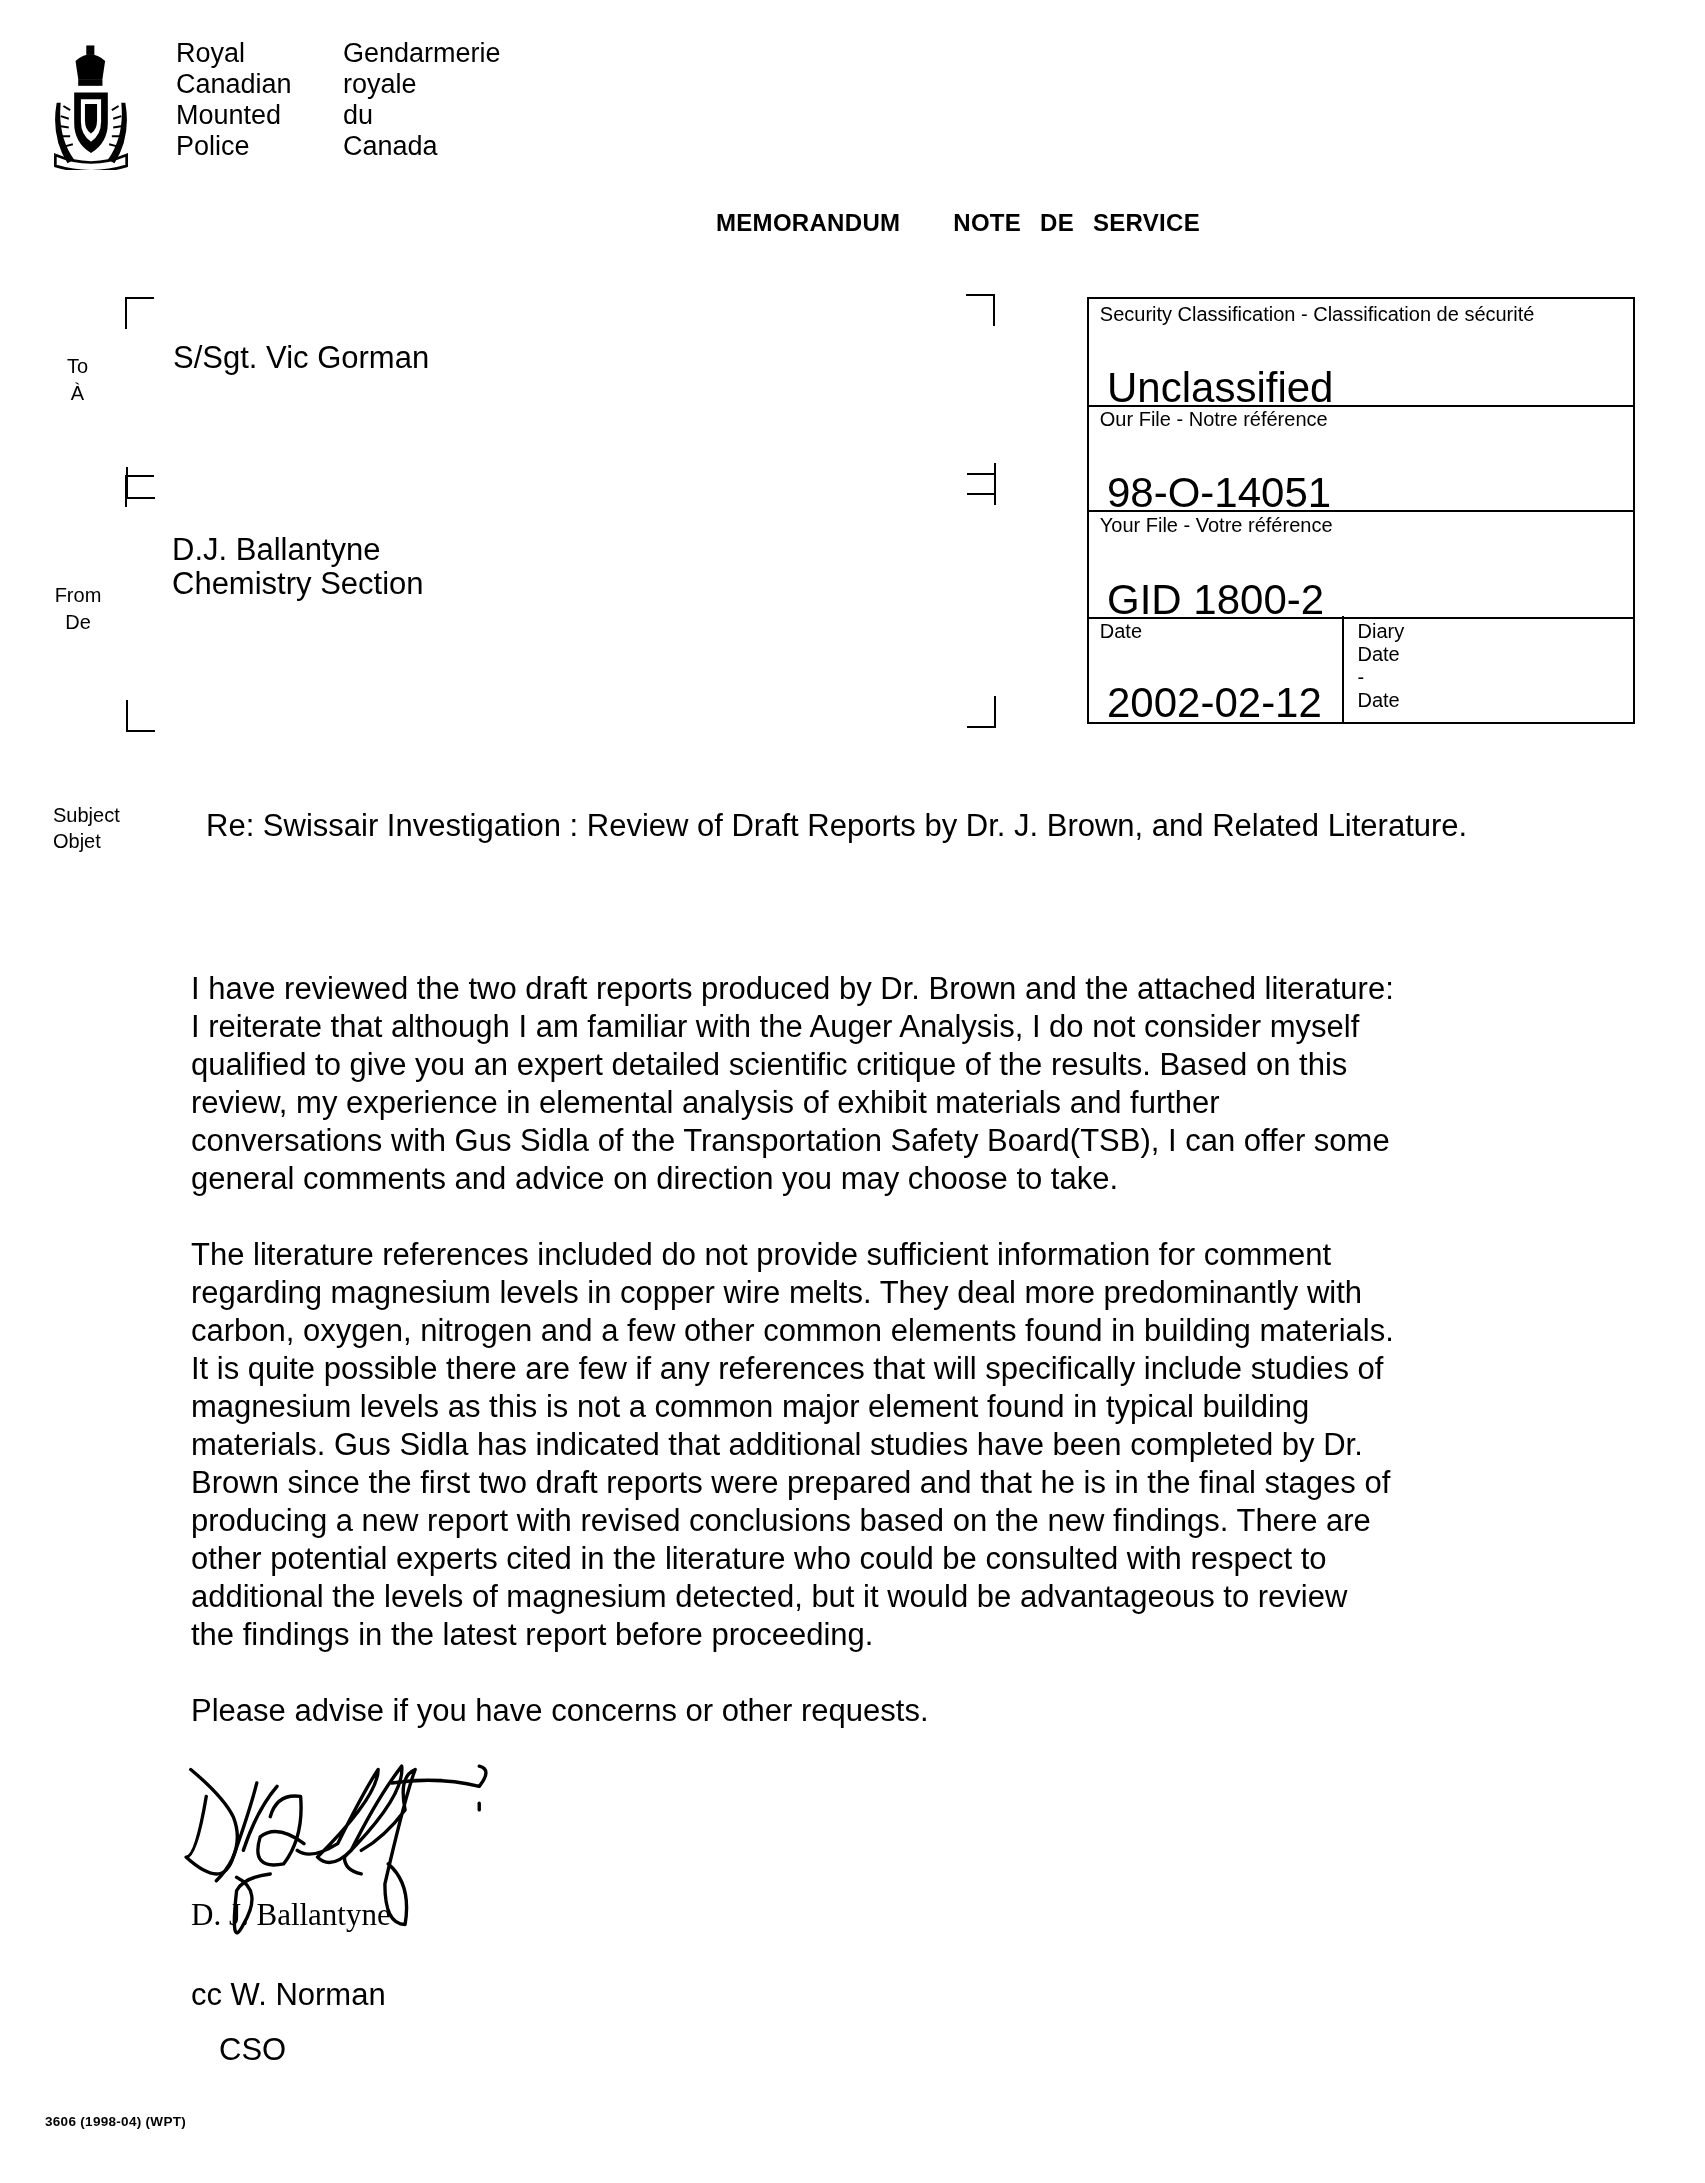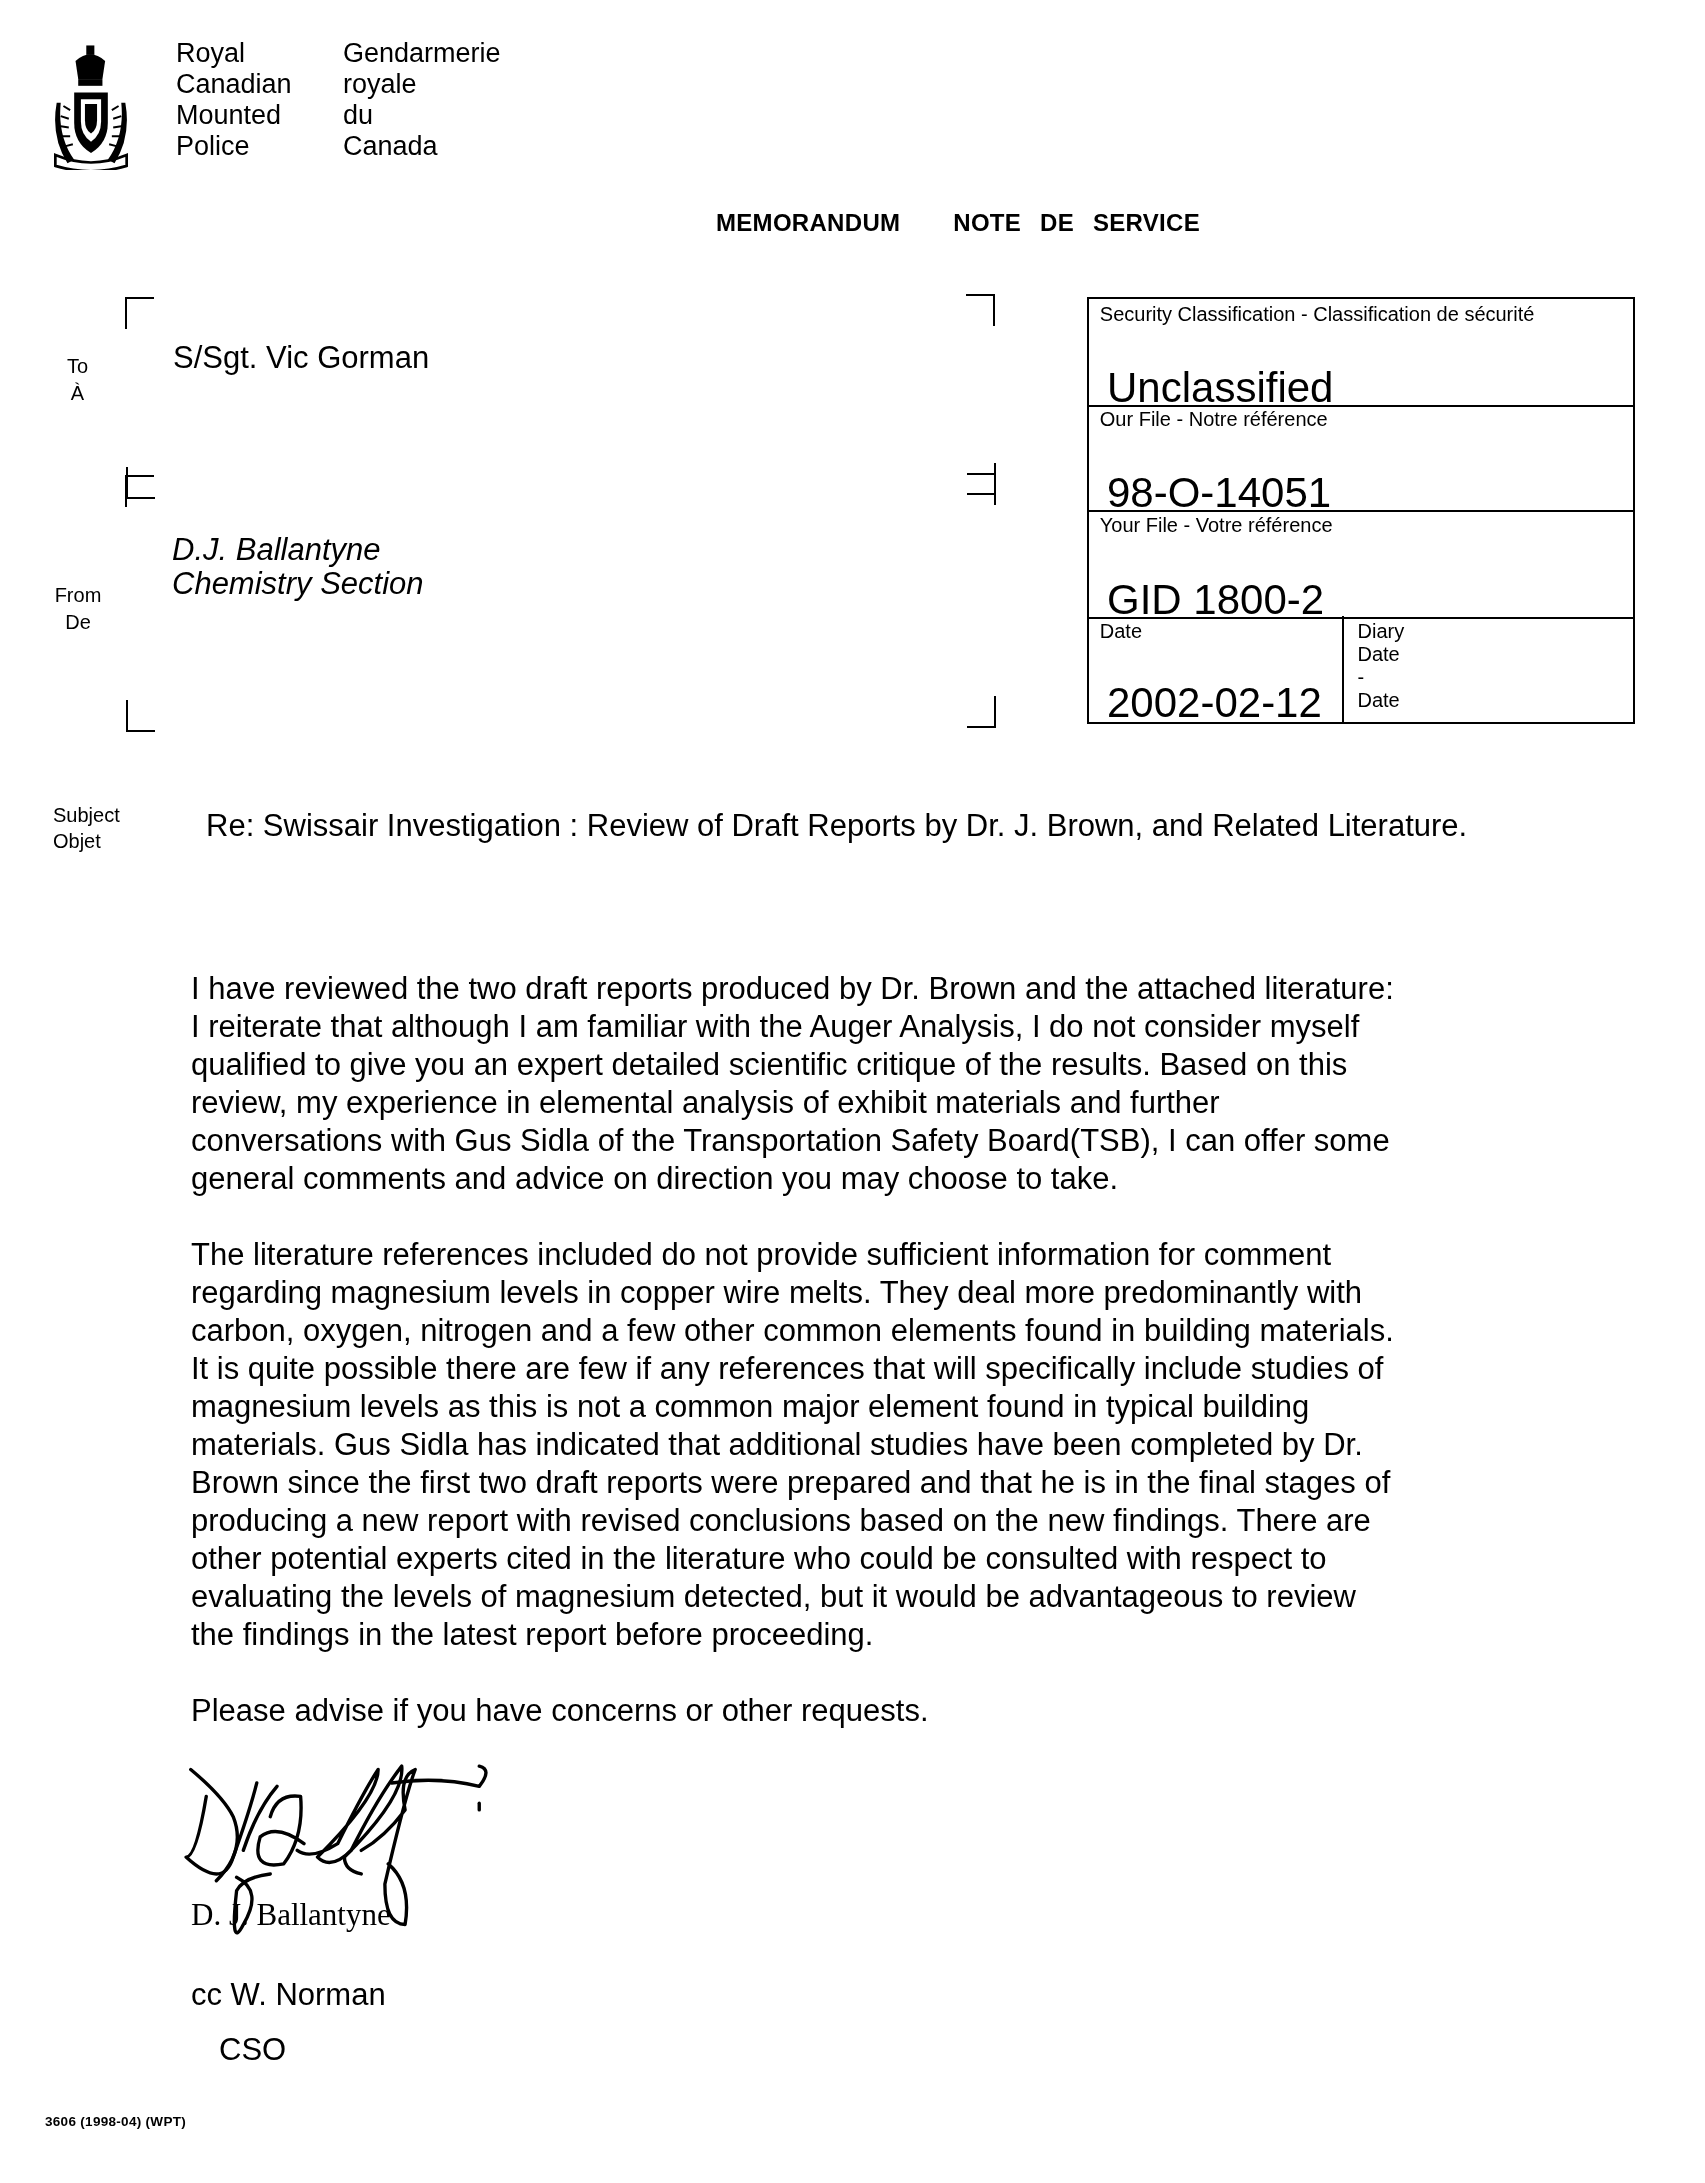--- a/index.html
+++ b/index.html
@@ -89,21 +89,21 @@
 
 <div class="bracket b-tl" style="left:125px; top:475px;"></div>
 <div class="bracket b-tr" style="left:967px; top:473px;"></div>
 <div class="bracket b-bl" style="left:126px; top:700px;"></div>
 <div class="bracket b-br" style="left:967px; top:696px;"></div>
 
 <div class="abs label-small" style="left:44px; top:582px; width:68px;">
   <div>From</div>
   <div>De</div>
 </div>
-<div class="abs addr" style="left:172px; top:533px;font-style:italic;">
+<div class="abs addr" style="left:172px; top:533px;">
   <div>D.J. Ballantyne</div>
   <div>Chemistry Section</div>
 </div>
 
 <div class="abs infobox">
   <div class="cell" style="top:0; height:108px;">
     <span class="cell-label">Security Classification - Classification de sécurité</span>
     <span class="cell-value">Unclassified</span>
   </div>
   <div class="cell" style="top:105px; height:108px;">
@@ -142,21 +142,21 @@
   <div class="para">
     <span class="line">The literature references included do not provide sufficient information for comment</span>
     <span class="line">regarding magnesium levels in copper wire melts.  They deal more predominantly with</span>
     <span class="line">carbon, oxygen, nitrogen and a few other common elements found in building materials.</span>
     <span class="line">It is quite possible there are few if any references that will specifically include studies of</span>
     <span class="line">magnesium levels as this is not a common major element found in typical building</span>
     <span class="line">materials.  Gus Sidla has indicated that additional studies have been completed by Dr.</span>
     <span class="line">Brown since the first two draft reports were prepared and that he is in the final stages of</span>
     <span class="line">producing a new report with revised conclusions based on the new findings.  There are</span>
     <span class="line">other potential experts cited in the literature who could be consulted with respect to</span>
-    <span class="line">evaluating the levels of magnesium detected, but it would be advantageous to review</span>
+    <span class="line">additional the levels of magnesium detected, but it would be advantageous to review</span>
     <span class="line">the findings in the latest report before proceeding.</span>
   </div>
   <div class="para">
     <span class="line">Please advise if you have concerns or other requests.</span>
   </div>
 </div>
 
 <div class="abs" style="left:182px; top:1756px; width:581px; height:182px;">
   <svg width="581" height="182" viewBox="0 0 860 270" fill="none" stroke="#000" stroke-width="5" stroke-linecap="round" stroke-linejoin="round">
     <path d="M12 20 Q60 60 75 90 Q95 140 50 185"></path>

